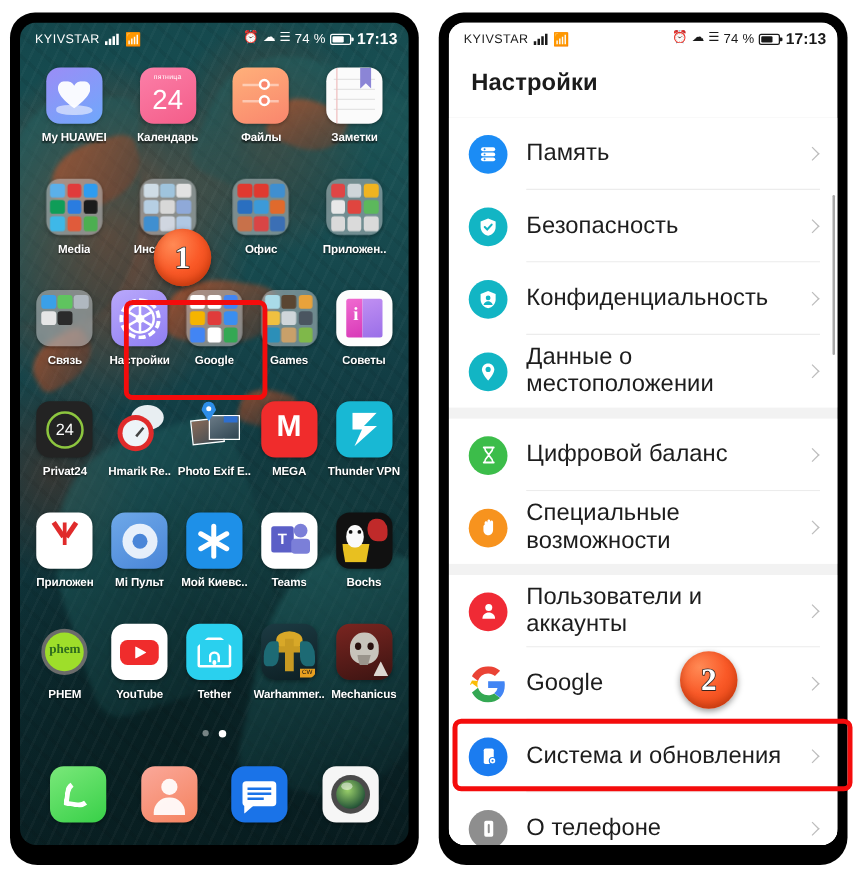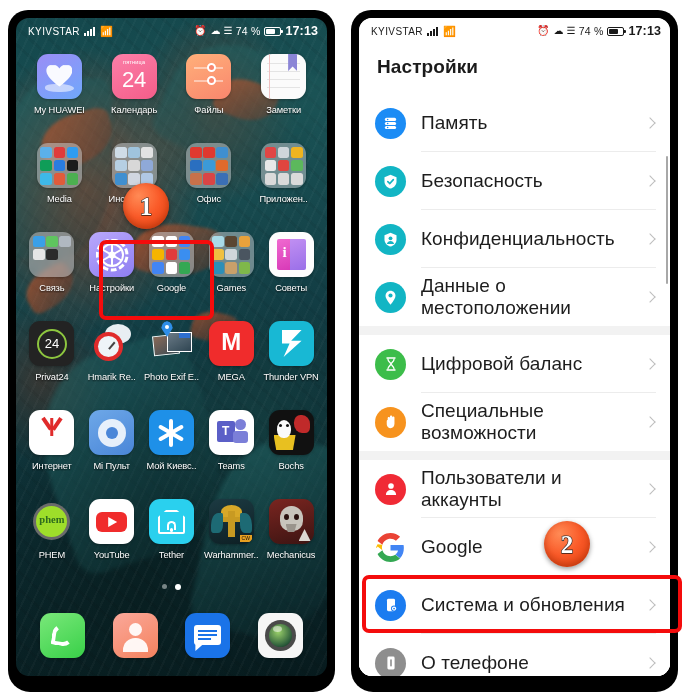--- a/index.html
+++ b/index.html
@@ -133,20 +133,21 @@
   }
   .app-label {
     margin-top: 6px;
     font-size: 9.3px;
     color: #ffffff;
     text-shadow: 0 1px 2px rgba(0,0,0,.85);
     max-width: 64px;
     overflow: hidden; white-space: nowrap;
     text-align: center;
     letter-spacing: -.1px;
+    font-weight: bold;
   }
 
   
   .folder {
     background: rgba(210,214,218,.48);
     backdrop-filter: blur(2px);
     display: grid;
     grid-template-columns: repeat(3, 1fr);
     grid-template-rows: repeat(3, 1fr);
     gap: 1.5px;
@@ -506,21 +507,21 @@
             </div>
           </div>
 
           <div class="row">
             <div class="cell">
               <div class="app-icon" style="background:#fff;">
                 <div style="position:absolute;left:50%;top:8px;transform:translateX(-50%);width:3.5px;height:18px;background:#e02b2b;"></div>
                 <div style="position:absolute;left:12px;top:8px;width:3.5px;height:14px;background:#e02b2b;transform-origin:top;transform:rotate(-34deg);"></div>
                 <div style="position:absolute;left:30px;top:8px;width:3.5px;height:14px;background:#e02b2b;transform-origin:top;transform:rotate(34deg);"></div>
               </div>
-              <div class="app-label">Интернет</div>
+              <div class="app-label">Приложен</div>
             </div>
             <div class="cell">
               <div class="app-icon" style="background:linear-gradient(150deg,#6ea8e8,#4a86d8);">
                 <div style="position:absolute;left:50%;top:50%;transform:translate(-50%,-50%);width:28px;height:28px;border-radius:50%;background:rgba(255,255,255,.85);"></div>
                 <div style="position:absolute;left:50%;top:50%;transform:translate(-50%,-50%);width:12px;height:12px;border-radius:50%;background:#4a86d8;"></div>
               </div>
               <div class="app-label">Mi Пульт</div>
             </div>
             <div class="cell">
               <div class="app-icon" style="background:#1e90e8;">

